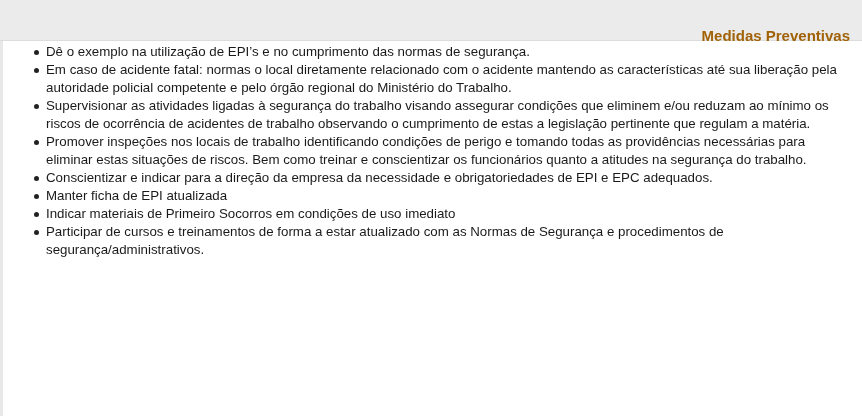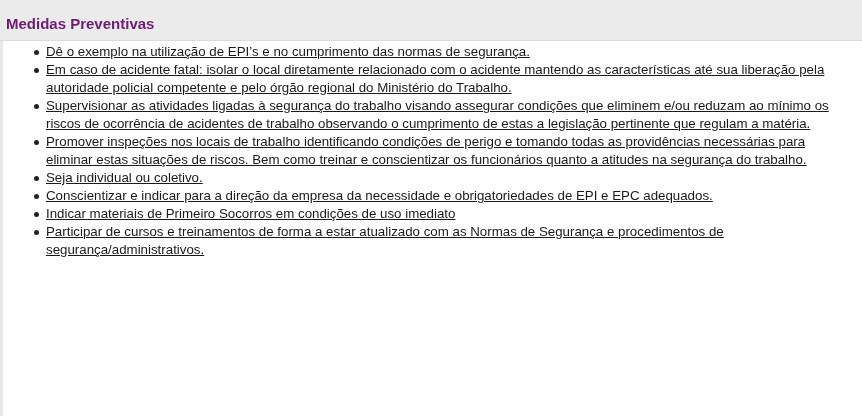--- a/index.html
+++ b/index.html
@@ -11,56 +11,56 @@
     }
     .panel { width: 862px; height: 416px; position: relative; }
     .panel-header {
       height: 41px;
       background: #ebebeb;
       border-bottom: 1px solid #dcdcdc;
       box-sizing: border-box;
       padding: 14px 0 0 6px;
     }
     .panel-title {
-      font-size: 15px; font-weight: bold; color: #701a75;
-      margin: 0; line-height: 20px;
+      font-size: 15px; font-weight: bold; color: #a16207;
+      margin: 12px; line-height: 20px; text-align: right;
     }
     .panel-body {
       position: absolute; top: 41px; left: 0; right: 0; bottom: 0;
       border-left: 3px solid #e8e8e8;
       background: #ffffff;
     }
     ul.measures {
       margin: 0; padding: 2px 0 0 43px;
       list-style: none;
       font-size: 13.3px;
       line-height: 18px;
       color: #1a1a1a;
       width: 805px;
     }
-    ul.measures li { position: relative; text-decoration: underline; }
+    ul.measures li { position: relative; }
     ul.measures li::before {
       content: "";
       position: absolute; left: -12px; top: 7px;
       width: 5px; height: 5px; border-radius: 50%;
       background: #222;
     }
   </style>
 </head>
 <body>
 
 <div class="panel">
   <div class="panel-header">
     <h2 class="panel-title">Medidas Preventivas</h2>
   </div>
   <div class="panel-body">
     <ul class="measures">
       <li>Dê o exemplo na utilização de EPI’s e no cumprimento das normas de segurança.</li>
-      <li>Em caso de acidente fatal: isolar o local diretamente relacionado com o acidente mantendo as características até sua liberação pela autoridade policial competente e pelo órgão regional do Ministério do Trabalho.</li>
+      <li>Em caso de acidente fatal: normas o local diretamente relacionado com o acidente mantendo as características até sua liberação pela autoridade policial competente e pelo órgão regional do Ministério do Trabalho.</li>
       <li>Supervisionar as atividades ligadas à segurança do trabalho visando assegurar condições que eliminem e/ou reduzam ao mínimo os riscos de ocorrência de acidentes de trabalho observando o cumprimento de estas a legislação pertinente que regulam a matéria.</li>
       <li>Promover inspeções nos locais de trabalho identificando condições de perigo e tomando todas as providências necessárias para eliminar estas situações de riscos. Bem como treinar e conscientizar os funcionários quanto a atitudes na segurança do trabalho.</li>
-      <li>Seja individual ou coletivo.</li>
       <li>Conscientizar e indicar para a direção da empresa da necessidade e obrigatoriedades de EPI e EPC adequados.</li>
+      <li>Manter ficha de EPI atualizada</li>
       <li>Indicar materiais de Primeiro Socorros em condições de uso imediato</li>
       <li>Participar de cursos e treinamentos de forma a estar atualizado com as Normas de Segurança e procedimentos de segurança/administrativos.</li>
     </ul>
   </div>
 </div>
 
 </body></html>

